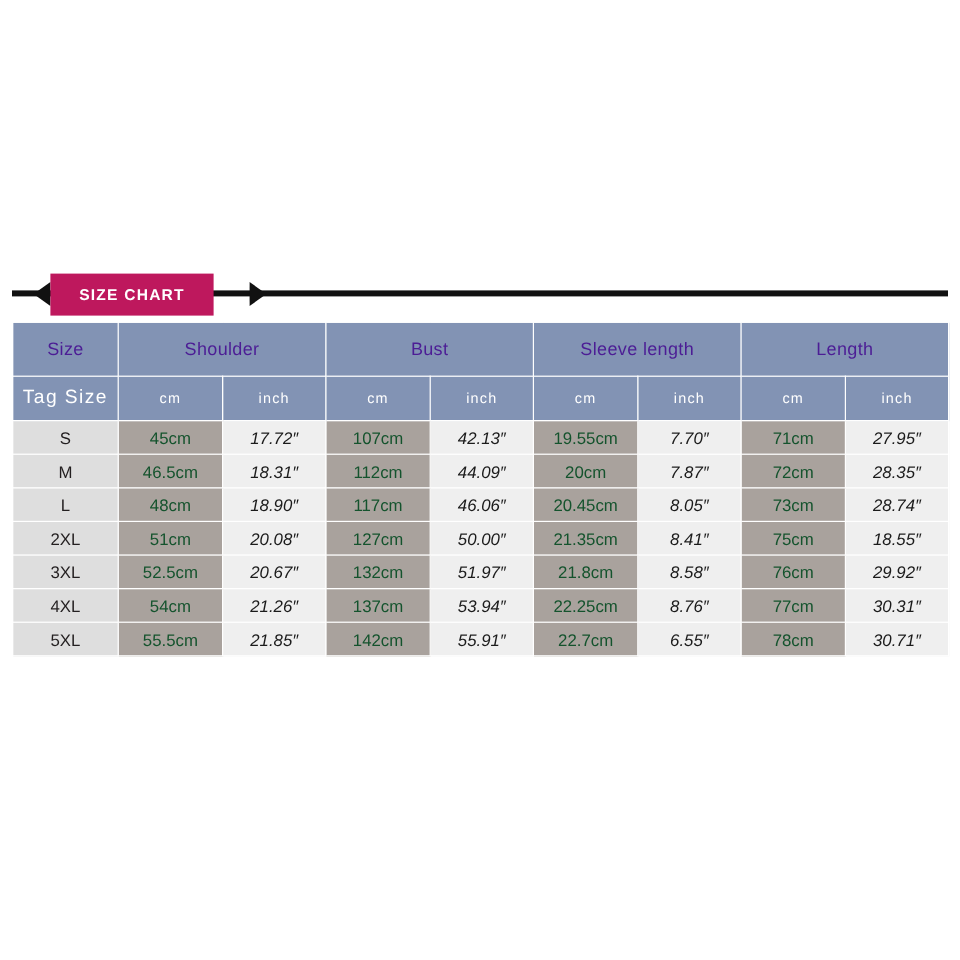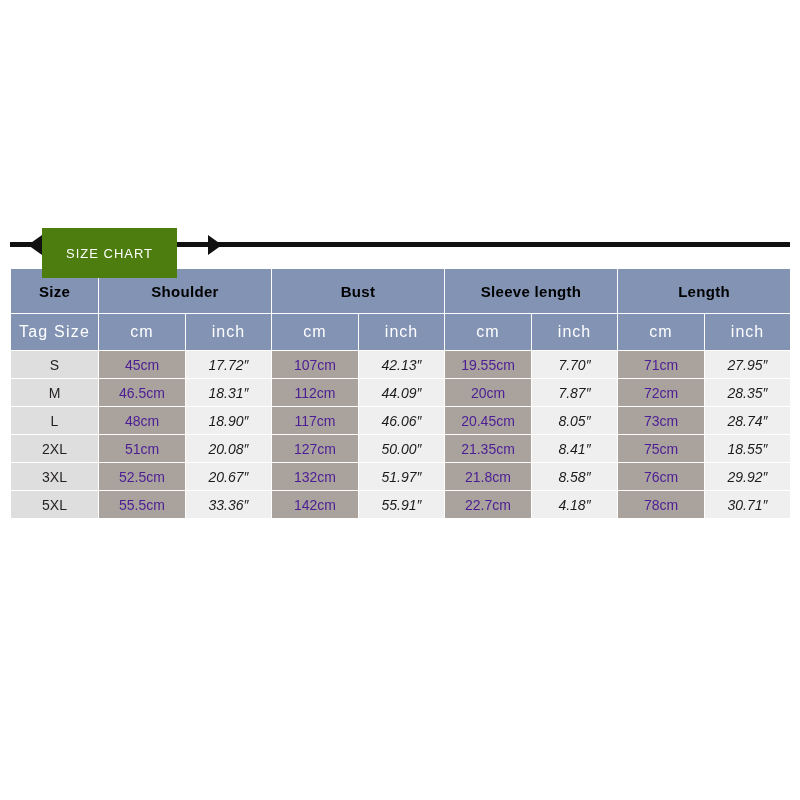--- a/index.html
+++ b/index.html
@@ -33,29 +33,29 @@
     left: 0;
     right: 0;
     top: 14px;
     height: 5px;
     background: #111111;
   }
   .banner-ribbon {
     position: absolute;
     left: 32px;
     top: 0;
-    height: 50px;
-    background: #4d7c0f;
+    height: 35px;
+    background: #be185d;
     color: #ffffff;
     display: flex;
     align-items: center;
     padding: 0 24px 0 24px;
     letter-spacing: 1px;
     font-size: 13px;
-    font-weight: 400;
+    font-weight: 700;
     z-index: 3;
   }
   .banner-notch-left {
     position: absolute;
     left: 18px;
     top: 7px;
     width: 0; height: 0;
     border-top: 10px solid transparent;
     border-bottom: 10px solid transparent;
     border-right: 14px solid #111111;
@@ -82,52 +82,52 @@
     border: 1px solid #ffffff;
     text-align: center;
     vertical-align: middle;
     padding: 0;
     font-weight: normal;
   }
 
   
   tr.head1 th {
     background: #8293b4;
-    color: #000000;
+    color: #4c1d95;
     font-size: 15px;
-    font-weight: 700;
+    font-weight: 400;
     height: 44px;
     letter-spacing: .3px;
   }
   
   tr.head2 td {
     background: #8293b4;
     color: #ffffff;
-    font-size: 16px;
+    font-size: 12px;
     height: 36px;
     letter-spacing: 1px;
   }
   tr.head2 td.tagsize {
     font-size: 16px;
     letter-spacing: 1.2px;
   }
 
   
   tbody td {
     height: 27px;
     font-size: 14px;
     color: #231f20;
   }
   td.sizecell {
     background: #dedede;
     font-size: 14px;
   }
   td.cm {
     background: #a9a29d;
-    color: #4c1d95;
+    color: #14532d;
   }
   td.inch {
     background: #efefef;
     color: #1b1b1b;
     font-style: italic;
   }
 </style>
 </head>
 <body>
 
@@ -222,26 +222,37 @@
         <td class="cm">52.5cm</td>
         <td class="inch">20.67″</td>
         <td class="cm">132cm</td>
         <td class="inch">51.97″</td>
         <td class="cm">21.8cm</td>
         <td class="inch">8.58″</td>
         <td class="cm">76cm</td>
         <td class="inch">29.92″</td>
       </tr>
       <tr>
+        <td class="sizecell">4XL</td>
+        <td class="cm">54cm</td>
+        <td class="inch">21.26″</td>
+        <td class="cm">137cm</td>
+        <td class="inch">53.94″</td>
+        <td class="cm">22.25cm</td>
+        <td class="inch">8.76″</td>
+        <td class="cm">77cm</td>
+        <td class="inch">30.31″</td>
+      </tr>
+      <tr>
         <td class="sizecell">5XL</td>
         <td class="cm">55.5cm</td>
-        <td class="inch">33.36″</td>
+        <td class="inch">21.85″</td>
         <td class="cm">142cm</td>
         <td class="inch">55.91″</td>
         <td class="cm">22.7cm</td>
-        <td class="inch">4.18″</td>
+        <td class="inch">6.55″</td>
         <td class="cm">78cm</td>
         <td class="inch">30.71″</td>
       </tr>
     </tbody>
   </table>
 
 </div>
 
 </body></html>

